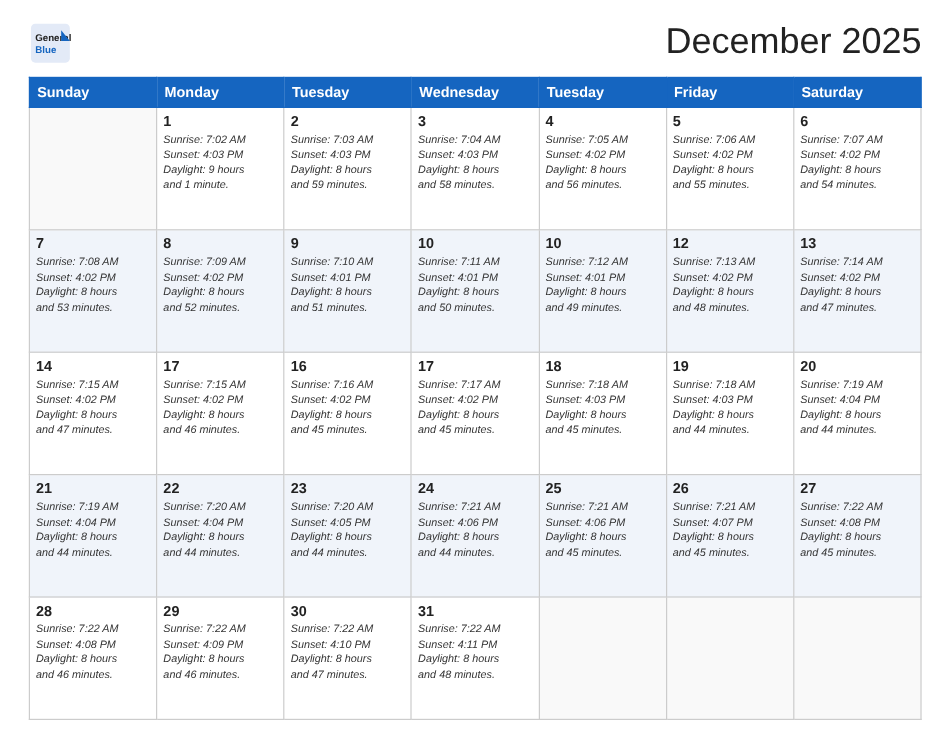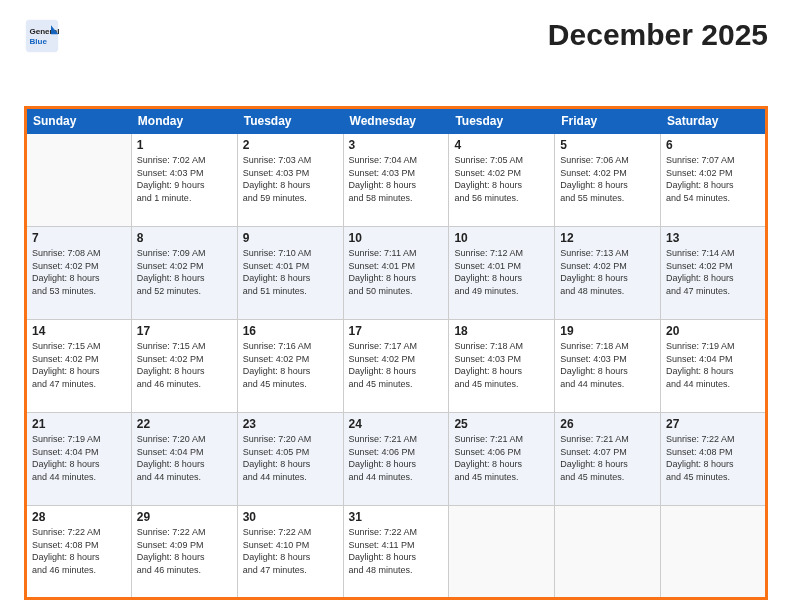--- a/index.html
+++ b/index.html
@@ -30,36 +30,35 @@
     }
     .logo-icon {
       width: 36px;
       height: 36px;
     }
     .title-block {
       text-align: right;
     }
     .month-title {
       font-size: 30px;
-      font-weight: bold;
+      font-weight: normal;
       color: #222;
       line-height: 1.1;
     }
     .location {
       font-size: 13px;
       color: #444;
       margin-top: 2px;
     }
     .calendar {
       flex: 1;
-      border: 3px solid #f97316;
+      border: 1px solid #f97316;
       border-collapse: collapse;
       width: 100%;
       table-layout: fixed;
-      margin-top: 42px;
     }
     .calendar th {
       background: #1565c0;
       color: #fff;
       font-size: 12px;
       font-weight: bold;
       text-align: left;
       padding: 5px 6px;
       border: 1px solid #1565c0;
     }
@@ -75,20 +74,21 @@
       font-size: 12px;
       font-weight: bold;
       color: #222;
       display: block;
       margin-bottom: 2px;
     }
     .cell-info {
       font-size: 9px;
       color: #333;
       line-height: 1.4;
+      font-style: italic;
     }
     .empty-cell {
       background: #f9f9f9;
     }
     .alt-row td {
       background: #f0f4fa;
     }
   </style>
 </head>
 <body>

